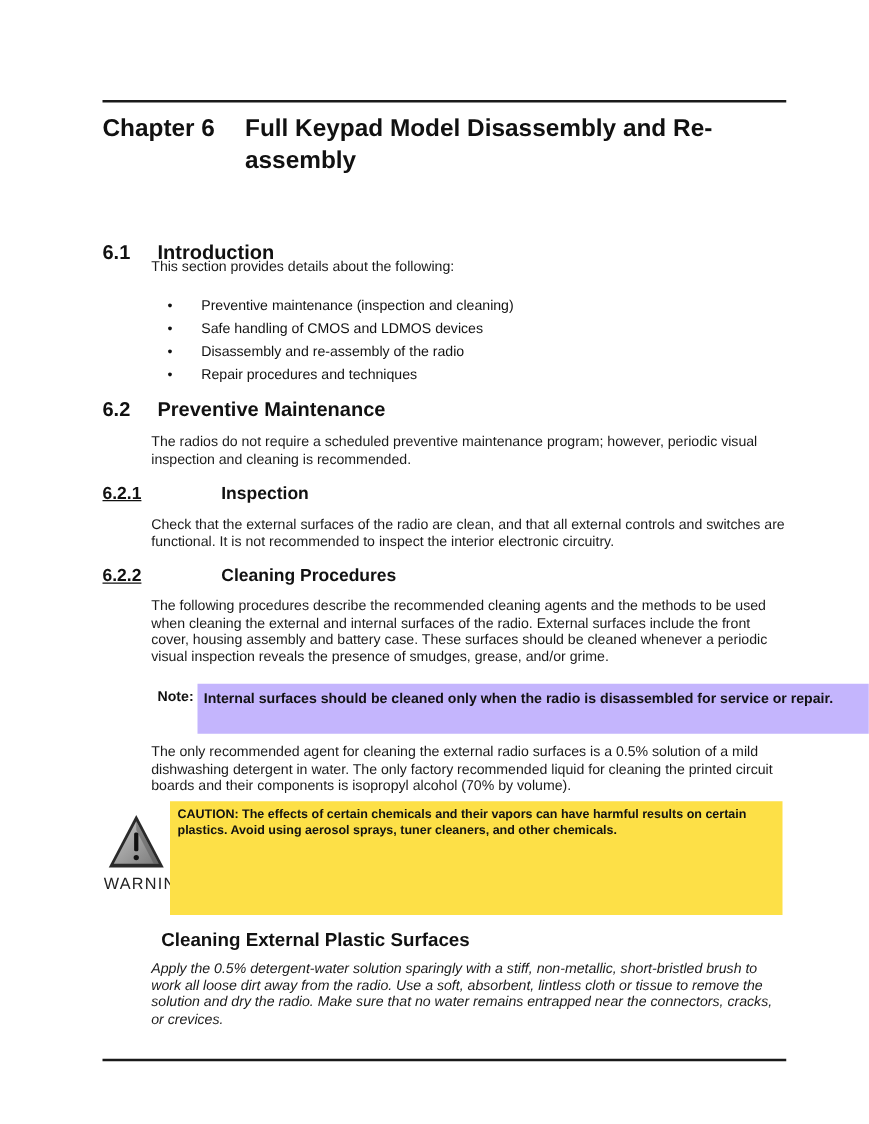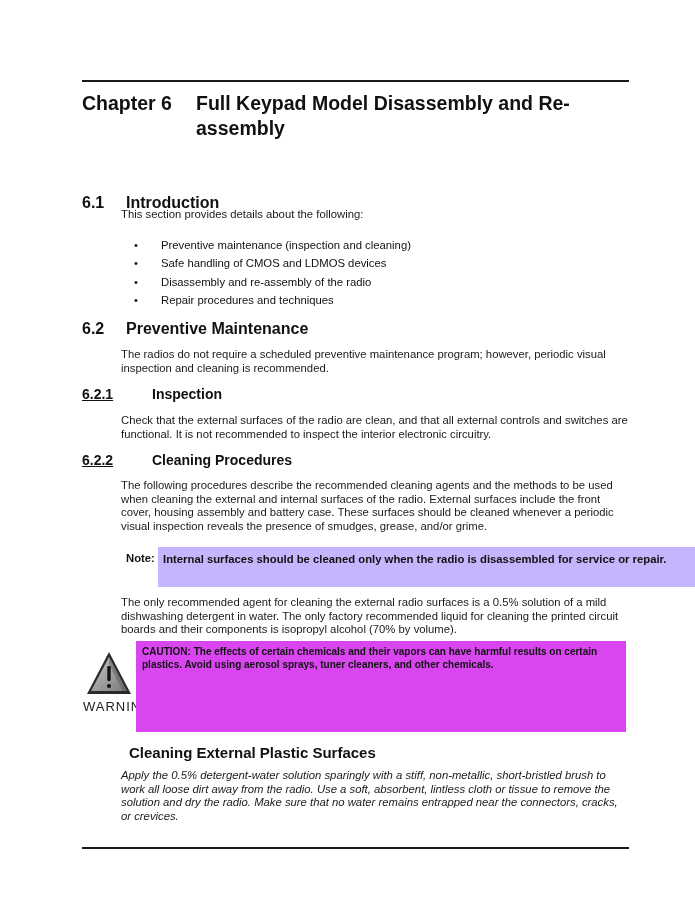--- a/index.html
+++ b/index.html
@@ -12,38 +12,38 @@
   .chapter { position: absolute; left: 82px; top: 91px; font-weight: bold; font-size: 19.5px; line-height: 25px; color: #111; }
   .chapter .num { position: absolute; left: 0; top: 0; white-space: nowrap; }
   .chapter .title { position: absolute; left: 114px; top: 0; width: 420px; }
 
   .h1 { position: absolute; left: 82px; font-weight: bold; font-size: 16px; line-height: 20px; }
   .h1 .num { position: absolute; left: 0; }
   .h1 .txt { position: absolute; left: 44px; white-space: nowrap; }
 
   .h2 { position: absolute; left: 82px; font-weight: bold; font-size: 14px; line-height: 18px; }
   .h2 .num { position: absolute; left: 0; text-decoration: underline; }
-  .h2 .txt { position: absolute; left: 28px; white-space: nowrap; padding-left: 42px; }
+  .h2 .txt { position: absolute; left: 53px; white-space: nowrap; padding-left: 42px; }
 
   .p { position: absolute; left: 121px; width: 508px; font-size: 11.3px; line-height: 13.5px; color: #1a1a1a; }
 
   .bullets { position: absolute; left: 121px; top: 238px; margin: 0; padding: 0; list-style: none; font-size: 11.3px; }
   .bullets li { position: relative; height: 18.3px; line-height: 14px; }
   .bullets .dot { position: absolute; left: 13px; }
   .bullets .txt { position: absolute; left: 40px; white-space: nowrap; }
 
   .note { position: absolute; left: 124px; top: 547px; width: 503px; height: 40px; }
   .note .label { position: absolute; left: 2px; top: 5px; font-weight: bold; font-size: 11.3px; }
   .note .box { position: absolute; left: 34px; top: 0; width: 543px; height: 40px; background: #c4b5fd; }
   .note .box span { display: block; padding: 5px 6px 0 5px; font-weight: bold; font-size: 11.3px; line-height: 14px; }
 
   .warning { position: absolute; left: 83px; top: 641px; width: 543px; height: 91px; }
   .warning .icon { position: absolute; left: 2px; top: 9px; width: 48px; height: 46px; }
   .warning .wlabel { position: absolute; left: 0; top: 58px; width: 52px; text-align: center; font-size: 13px; letter-spacing: 1px; color: #222; }
-  .warning .box { position: absolute; left: 53px; top: 0; width: 490px; height: 91px; background: #d946ef; }
+  .warning .box { position: absolute; left: 53px; top: 0; width: 490px; height: 91px; background: #fde047; }
   .warning .box span { display: block; padding: 4px 8px 0 6px; font-weight: bold; font-size: 10px; line-height: 13px; }
 
   .subhead { position: absolute; left: 129px; top: 744px; font-weight: bold; font-size: 15px; }
 </style>
 </head>
 <body>
 
 <div class="rule top"></div>
 
 <div class="chapter">

